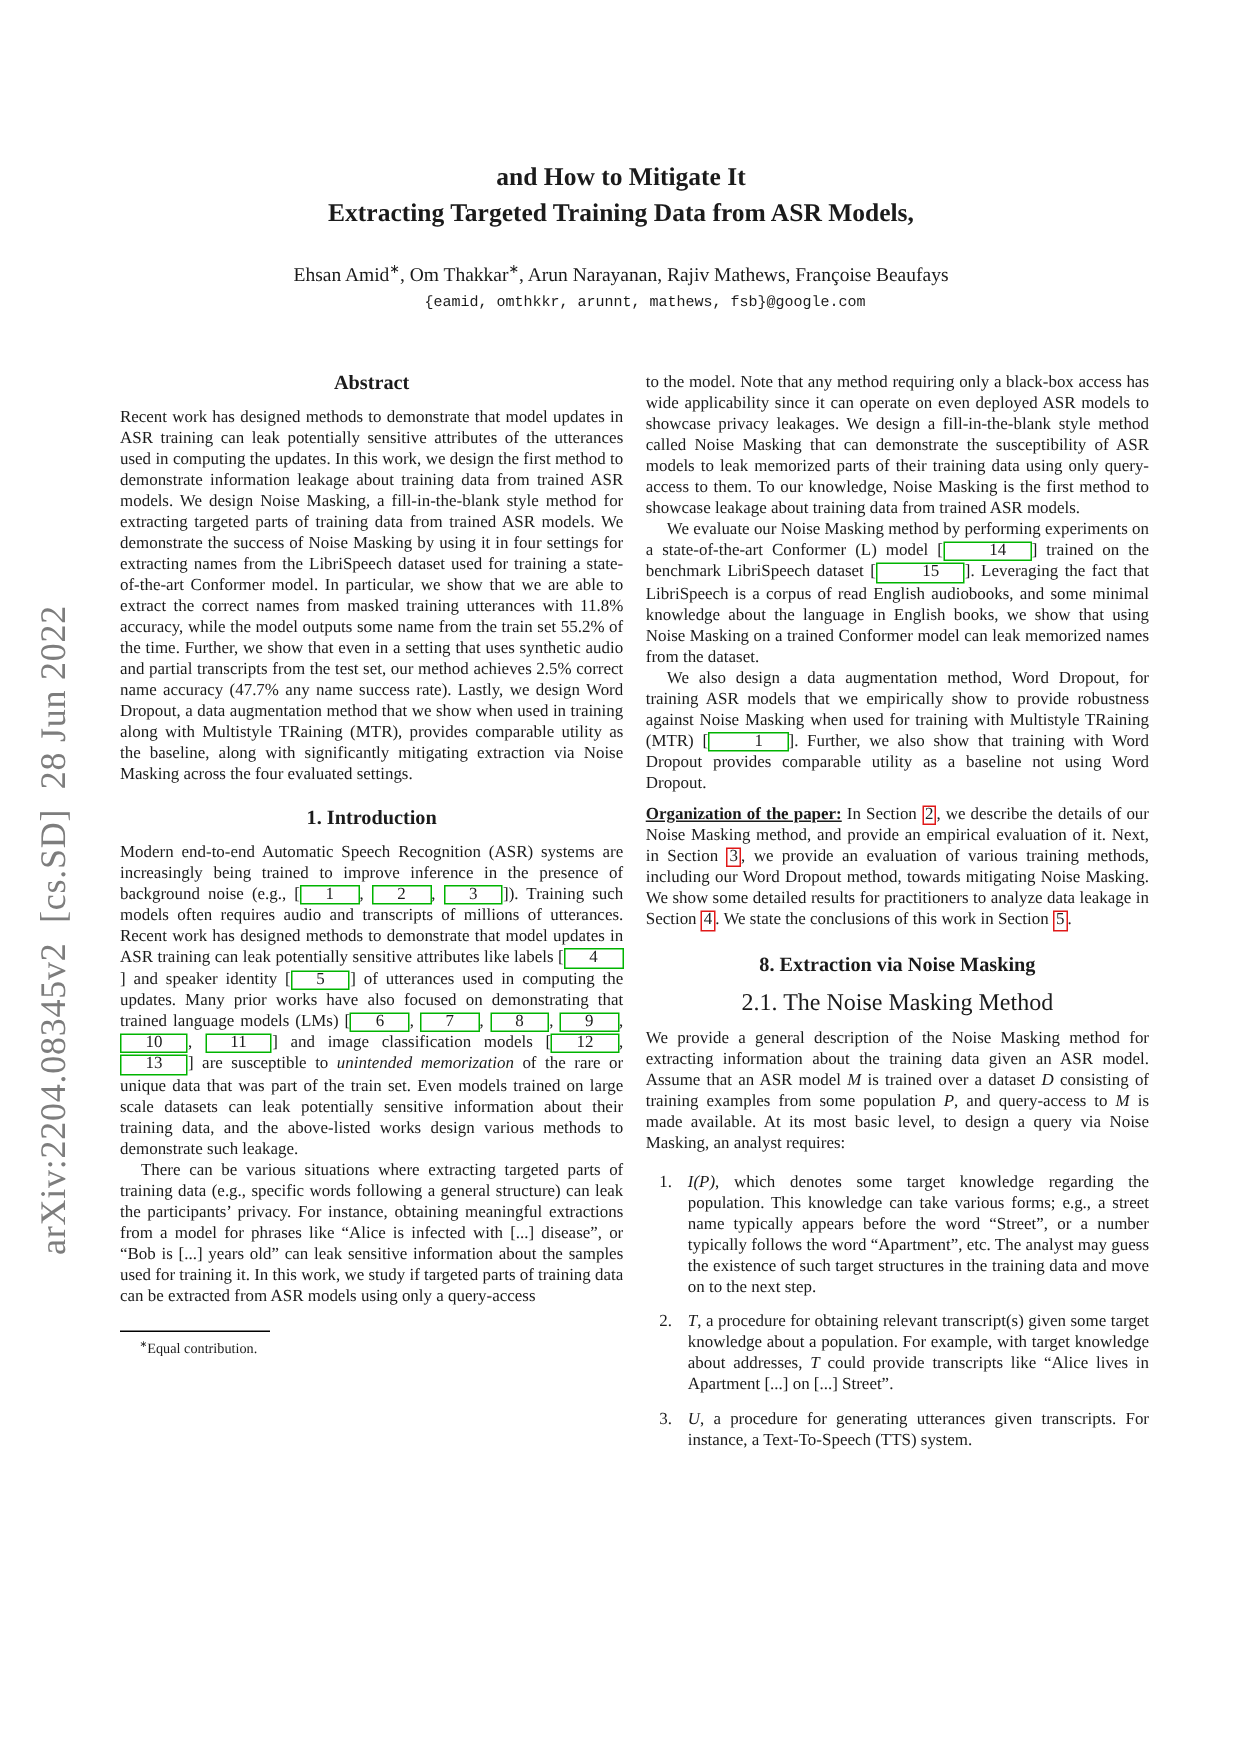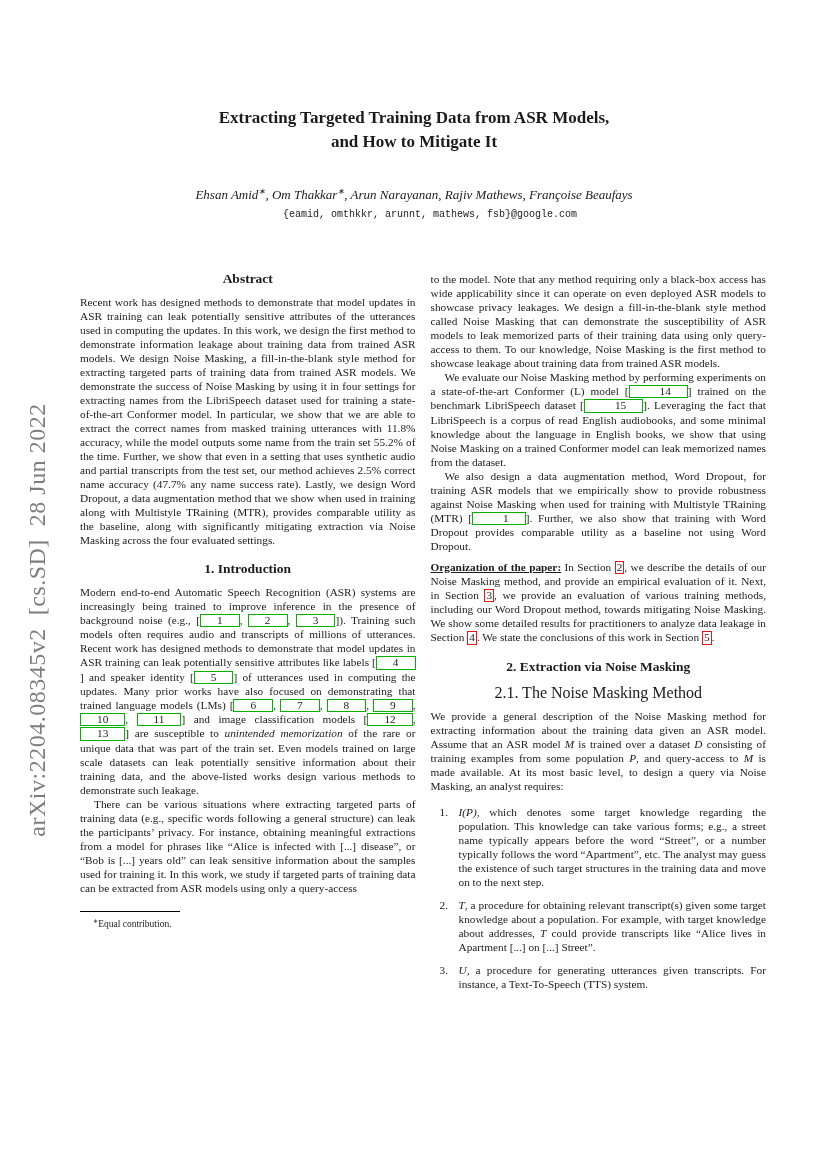--- a/index.html
+++ b/index.html
@@ -32,39 +32,38 @@
     padding-top: 106px;
     text-align: center;
   }
   .title-line {
     display: block;
     font-size: 17px;
     font-weight: bold;
     line-height: 24px;
   }
   .authors {
-    margin-top: 33px;
+    margin-top: 21px;
     font-size: 13px;
-    font-style: italic;
   }
   .affiliation {
     margin-top: 15px;
     font-size: 13.5px;
   }
   .email {
     margin-top: 6px;
     font-family: "Liberation Mono", monospace;
     font-size: 10px;
     padding-left: 32px;
   }
   
   .columns {
     display: flex;
     gap: 15px;
-    margin: 52px 62px 0 80px;
+    margin: 40px 62px 0 80px;
   }
   .col {
     width: 336px;
     font-size: 11.3px;
     line-height: 14px;
     text-align: justify;
     hyphens: auto;
   }
   h2 {
     font-size: 13.5px;
@@ -145,22 +144,22 @@
 </style>
 </head>
 <body>
 
 <div class="page">
 
   <div class="watermark">arXiv:2204.08345v2  [cs.SD]  28 Jun 2022</div>
 
   <header class="header">
     <h1 style="margin:0; font-size:17px;">
+      <span class="title-line">and How to Mitigate It</span>
       <span class="title-line">Extracting Targeted Training Data from ASR Models,</span>
-      <span class="title-line">and How to Mitigate It</span>
     </h1>
     <div class="authors">Ehsan Amid<span class="tok-s">∗</span>, Om Thakkar<span class="tok-s">∗</span>, Arun Narayanan, Rajiv Mathews, Françoise Beaufays</div>
     <div class="email">{eamid, omthkkr, arunnt, mathews, fsb}@google.com</div>
   </header>
 
   <div class="columns">
 
     <section class="col">
       <h2>Abstract</h2>
       <p>Recent work has designed methods to demonstrate that model updates in ASR training can leak potentially sensitive attributes of the utterances used in computing the updates. In this work, we design the first method to demonstrate information leakage about training data from trained ASR models. We design Noise Masking, a fill-in-the-blank style method for extracting targeted parts of training data from trained ASR models. We demonstrate the success of Noise Masking by using it in four settings for extracting names from the LibriSpeech dataset used for training a state-of-the-art Conformer model. In particular, we show that we are able to extract the correct names from masked training utterances with 11.8% accuracy, while the model outputs some name from the train set 55.2% of the time. Further, we show that even in a setting that uses synthetic audio and partial transcripts from the test set, our method achieves 2.5% correct name accuracy (47.7% any name success rate). Lastly, we design Word Dropout, a data augmentation method that we show when used in training along with Multistyle TRaining (MTR), provides comparable utility as the baseline, along with significantly mitigating extraction via Noise Masking across the four evaluated settings.</p>
@@ -171,21 +170,21 @@
         <div class="footnote-rule"></div>
         <div class="footnote-text"><span class="tok-s">∗</span>Equal contribution.</div>
       </div>
     </section>
 
     <section class="col">
       <p>to the model. Note that any method requiring only a black-box access has wide applicability since it can operate on even deployed ASR models to showcase privacy leakages. We design a fill-in-the-blank style method called Noise Masking that can demonstrate the susceptibility of ASR models to leak memorized parts of their training data using only query-access to them. To our knowledge, Noise Masking is the first method to showcase leakage about training data from trained ASR models.</p>
       <p class="indent">We evaluate our Noise Masking method by performing experiments on a state-of-the-art Conformer (L) model [<span class="tok-c">14</span>] trained on the benchmark LibriSpeech dataset [<span class="tok-c">15</span>]. Leveraging the fact that LibriSpeech is a corpus of read English audiobooks, and some minimal knowledge about the language in English books, we show that using Noise Masking on a trained Conformer model can leak memorized names from the dataset.</p>
       <p class="indent">We also design a data augmentation method, Word Dropout, for training ASR models that we empirically show to provide robustness against Noise Masking when used for training with Multistyle TRaining (MTR) [<span class="tok-c">1</span>]. Further, we also show that training with Word Dropout provides comparable utility as a baseline not using Word Dropout.</p>
       <p class="org"><span class="tok-b">Organization of the paper:</span> In Section <span class="tok-r">2</span>, we describe the details of our Noise Masking method, and provide an empirical evaluation of it. Next, in Section <span class="tok-r">3</span>, we provide an evaluation of various training methods, including our Word Dropout method, towards mitigating Noise Masking. We show some detailed results for practitioners to analyze data leakage in Section <span class="tok-r">4</span>. We state the conclusions of this work in Section <span class="tok-r">5</span>.</p>
-      <h2 class="spaced">2. Extraction via Noise Masking</h2>
+      <h2 class="spaced">8. Extraction via Noise Masking</h2>
       <h3>2.1. The Noise Masking Method</h3>
       <p>We provide a general description of the Noise Masking method for extracting information about the training data given an ASR model. Assume that an ASR model <span class="tok-m">M</span> is trained over a dataset <span class="tok-m">D</span> consisting of training examples from some population <span class="tok-m">P</span>, and query-access to <span class="tok-m">M</span> is made available. At its most basic level, to design a query via Noise Masking, an analyst requires:</p>
       <ol class="req-list">
         <li>
           <span class="li-num">1.</span>
           <span class="li-text"><span class="tok-m">I(P)</span>, which denotes some target knowledge regarding the population. This knowledge can take various forms; e.g., a street name typically appears before the word “Street”, or a number typically follows the word “Apartment”, etc. The analyst may guess the existence of such target structures in the training data and move on to the next step.</span>
         </li>
         <li>
           <span class="li-num">2.</span>
           <span class="li-text"><span class="tok-m">T</span>, a procedure for obtaining relevant transcript(s) given some target knowledge about a population. For example, with target knowledge about addresses, <span class="tok-m">T</span> could provide transcripts like “Alice lives in Apartment [...] on [...] Street”.</span>

